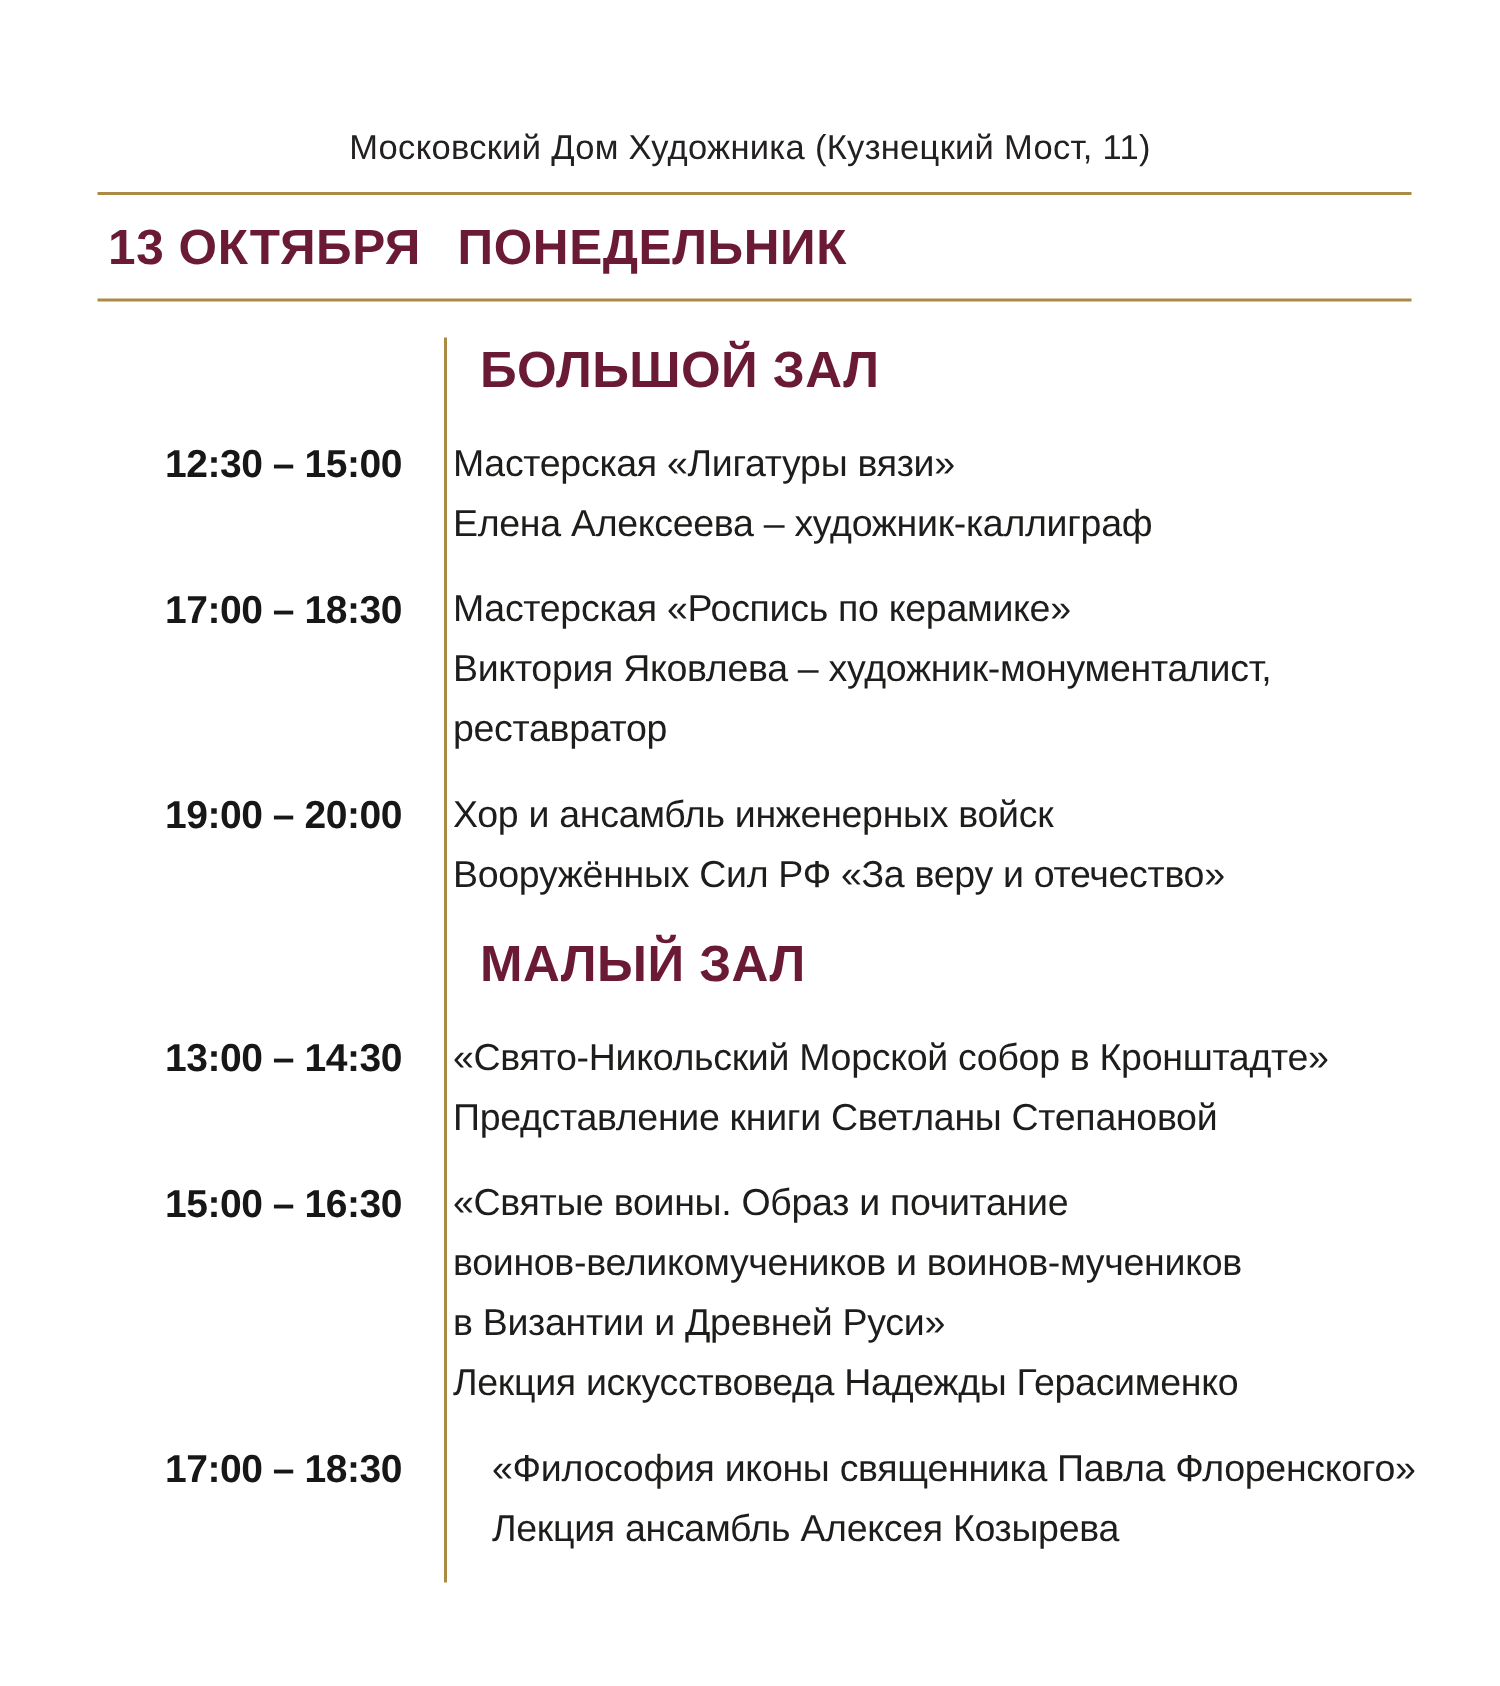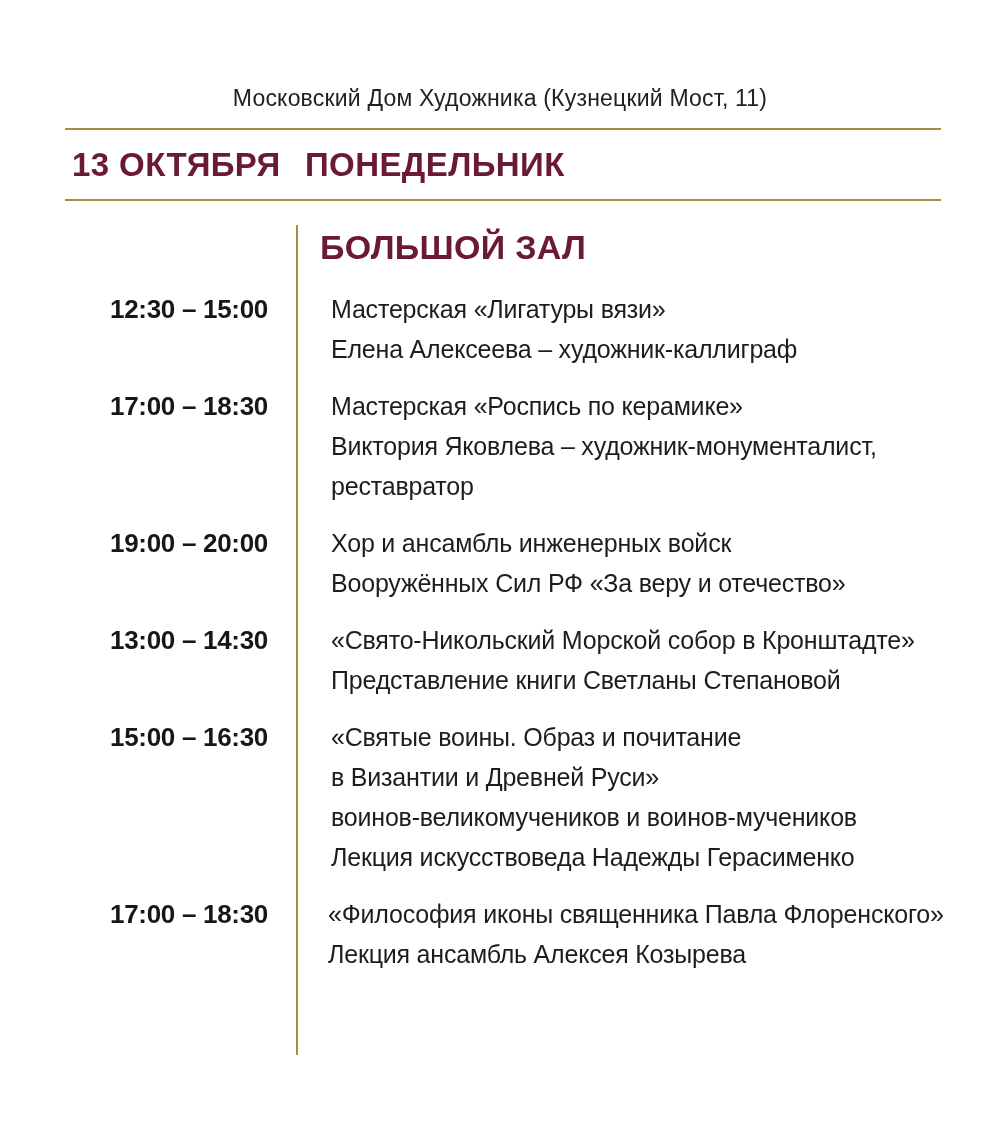--- a/index.html
+++ b/index.html
@@ -69,21 +69,21 @@
     padding-right: 29px;
     text-align: right;
     font-size: 26px;
     font-weight: 600;
     line-height: 40px;
     color: #171717;
     letter-spacing: -0.3px;
     white-space: nowrap;
   }
   .event .details {
-    padding-left: 34px;
+    padding-left: 5px;
     font-size: 25px;
     line-height: 40px;
     letter-spacing: -0.2px;
     color: #1d1d1b;
   }
   .event.indent-extra .details { padding-left: 31px; }
 </style>
 </head>
 <body>
 
@@ -121,35 +121,36 @@
   </div>
 
   <div class="event">
     <div class="time">19:00 – 20:00</div>
     <div class="details">
       <div>Хор и ансамбль инженерных войск</div>
       <div>Вооружённых Сил РФ «За веру и отечество»</div>
     </div>
   </div>
 
+  <div class="hall-heading">МАЛЫЙ ЗАЛ</div>
 
   <div class="event">
     <div class="time">13:00 – 14:30</div>
     <div class="details">
       <div>«Свято-Никольский Морской собор в Кронштадте»</div>
       <div>Представление книги Светланы Степановой</div>
     </div>
   </div>
 
   <div class="event">
     <div class="time">15:00 – 16:30</div>
     <div class="details">
       <div>«Святые воины. Образ и почитание</div>
+      <div>воинов-великомучеников и воинов-мучеников</div>
       <div>в Византии и Древней Руси»</div>
-      <div>воинов-великомучеников и воинов-мучеников</div>
       <div>Лекция искусствоведа Надежды Герасименко</div>
     </div>
   </div>
 
   <div class="event indent-extra">
     <div class="time">17:00 – 18:30</div>
     <div class="details">
       <div>«Философия иконы священника Павла Флоренского»</div>
       <div>Лекция ансамбль Алексея Козырева</div>
     </div>

